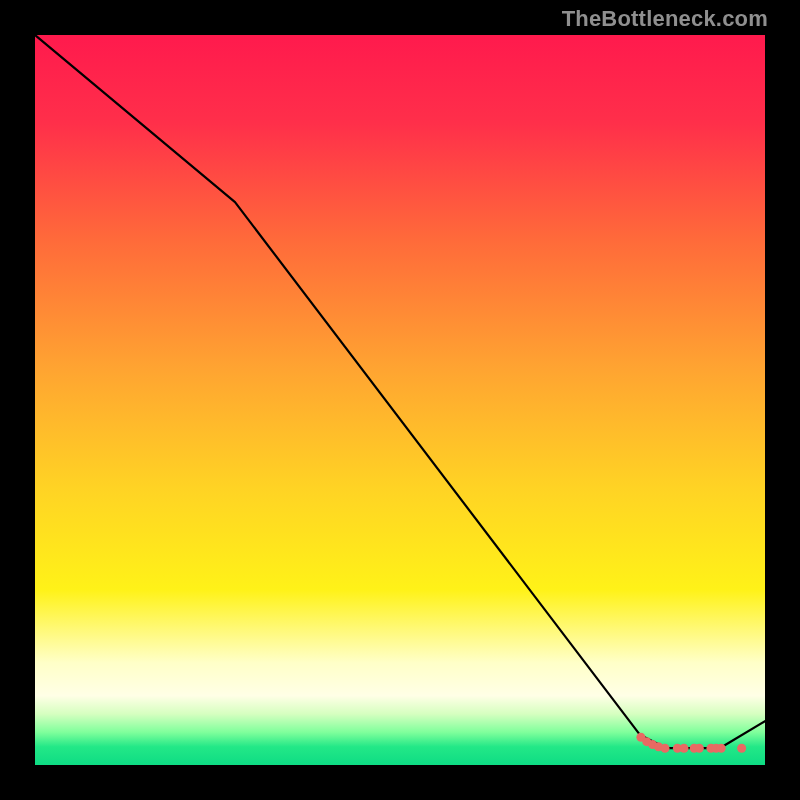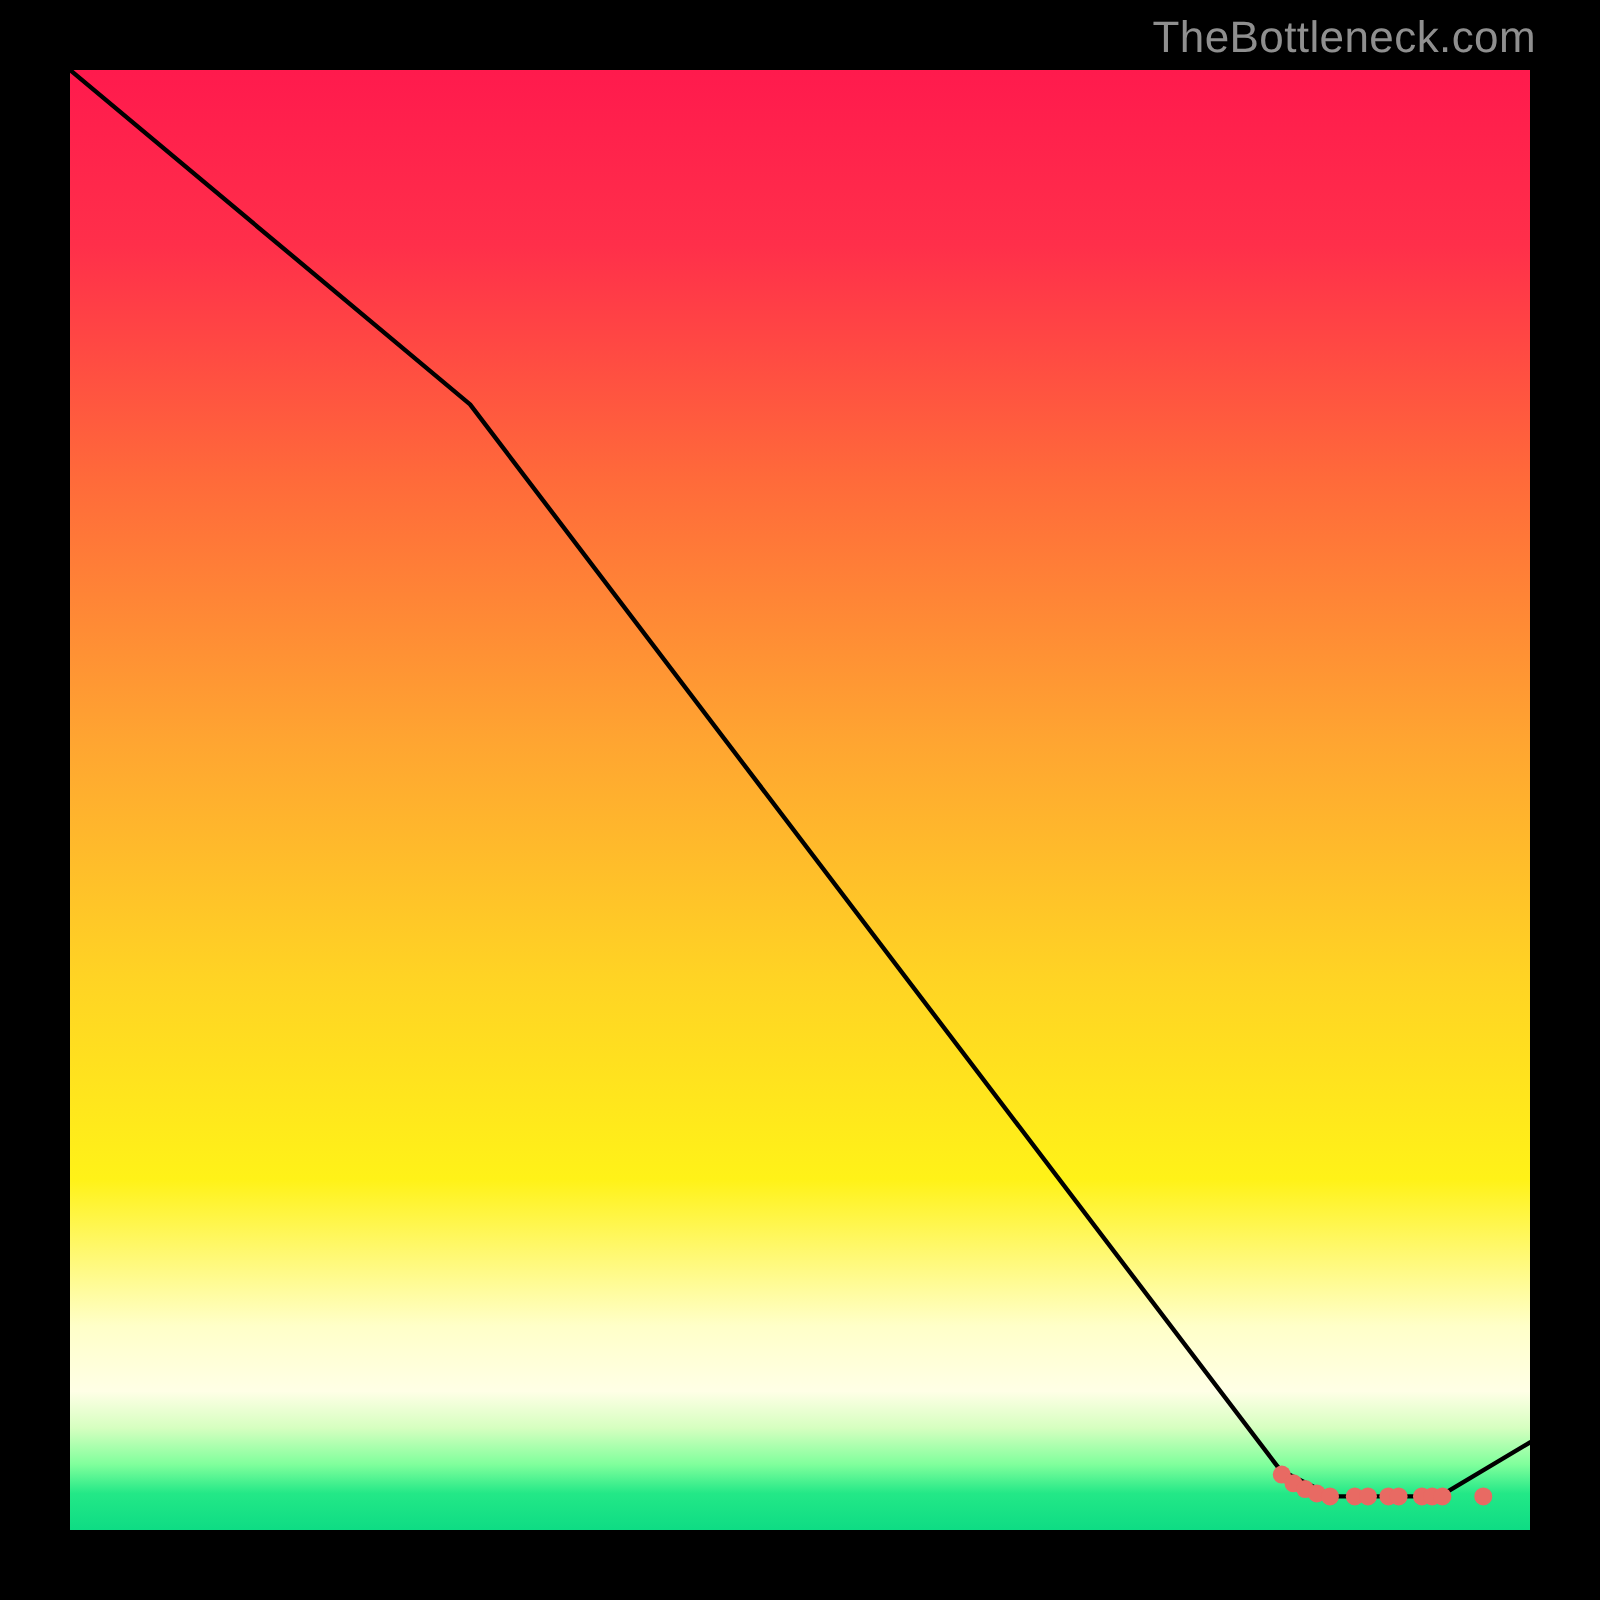--- a/index.html
+++ b/index.html
@@ -33,21 +33,21 @@
     width: 730px;
     height: 730px;
     display: block;
   }
   .watermark {
     position: absolute;
     top: 6px;
     right: 32px;
     font-family: Arial, Helvetica, sans-serif;
     font-size: 22px;
-    font-weight: 400;
+    font-weight: 700;
     color: #8f8f8f;
     letter-spacing: 0.2px;
     user-select: none;
   }
 </style>
 </head>
 <body>
 
 <div class="frame">
 

